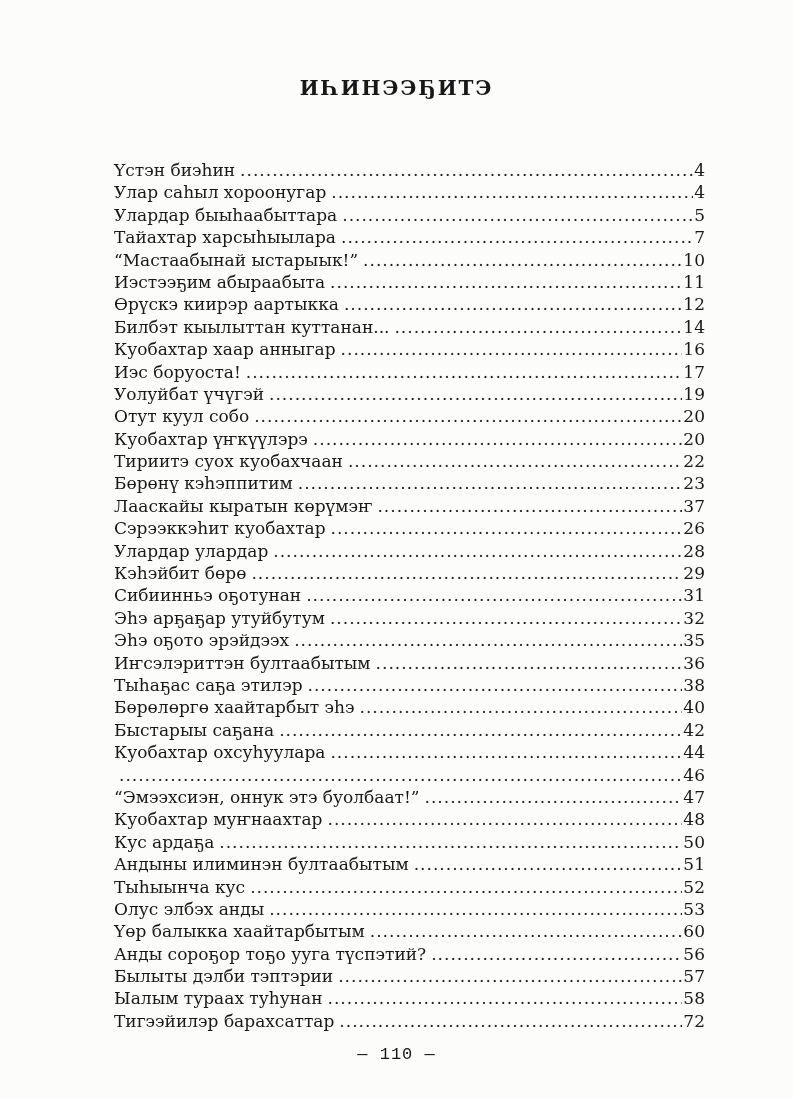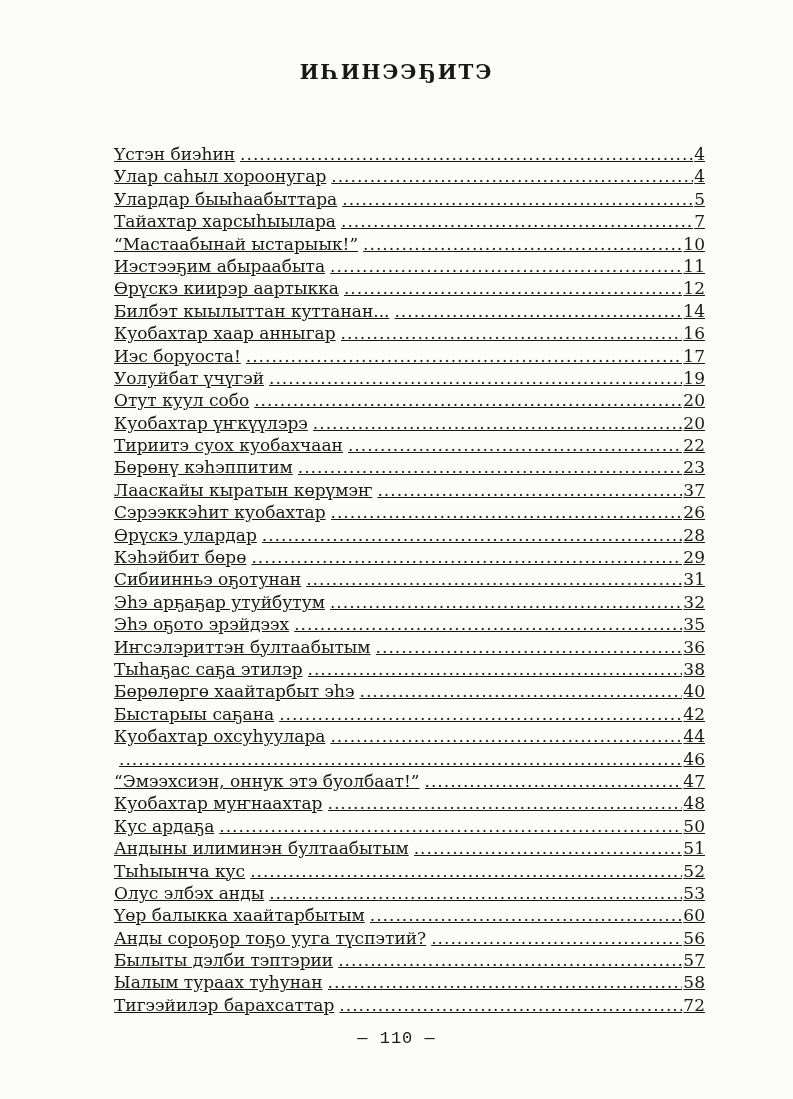--- a/index.html
+++ b/index.html
@@ -11,29 +11,28 @@
   .sheet {
     width: 793px; height: 1099px;
     box-sizing: border-box;
     background: #fcfcfa;
     color: #181818;
     font-family: "DejaVu Serif", "Liberation Serif", serif;
     position: relative;
   }
   .title {
     margin: 0;
-    padding-top: 60px;
+    padding-top: 76px;
     text-align: center;
     font-size: 20px;
     font-weight: 700;
     letter-spacing: 2px;
   }
   .entries {
     margin: 60px 88px 0 114px;
-    text-decoration: underline;
   }
   .toc-row {
     display: flex;
     align-items: baseline;
     height: 22.4px;
     font-size: 17px;
   }
   .toc-title { white-space: nowrap; }
   .toc-dots {
     flex: 1;
@@ -137,21 +136,21 @@
         <span class="toc-title">Лааскайы кыратын көрүмэҥ</span>
         <span class="toc-dots">............................................................................................................................................................................................................................</span>
         <span class="toc-page">37</span>
       </div>
       <div class="toc-row">
         <span class="toc-title">Сэрээккэһит куобахтар</span>
         <span class="toc-dots">............................................................................................................................................................................................................................</span>
         <span class="toc-page">26</span>
       </div>
       <div class="toc-row">
-        <span class="toc-title">Өрүскэ улардар</span>
+        <span class="toc-title">Улардар улардар</span>
         <span class="toc-dots">............................................................................................................................................................................................................................</span>
         <span class="toc-page">28</span>
       </div>
       <div class="toc-row">
         <span class="toc-title">Кэһэйбит бөрө</span>
         <span class="toc-dots">............................................................................................................................................................................................................................</span>
         <span class="toc-page">29</span>
       </div>
       <div class="toc-row">
         <span class="toc-title">Сибиинньэ оҕотунан</span>

